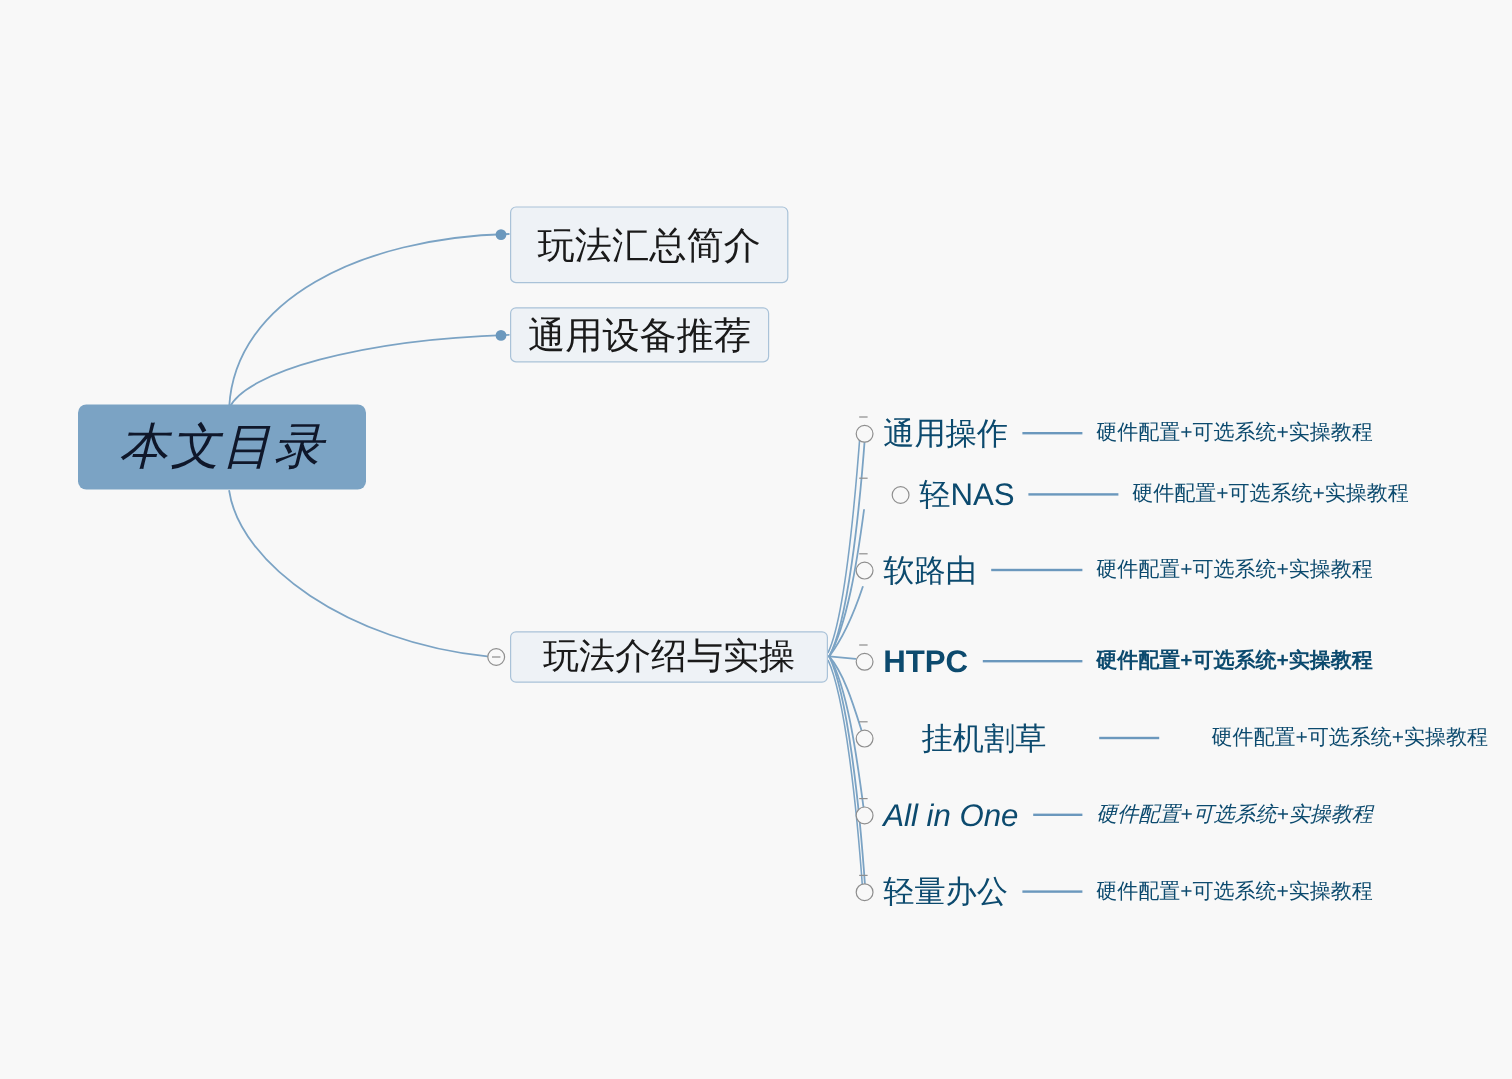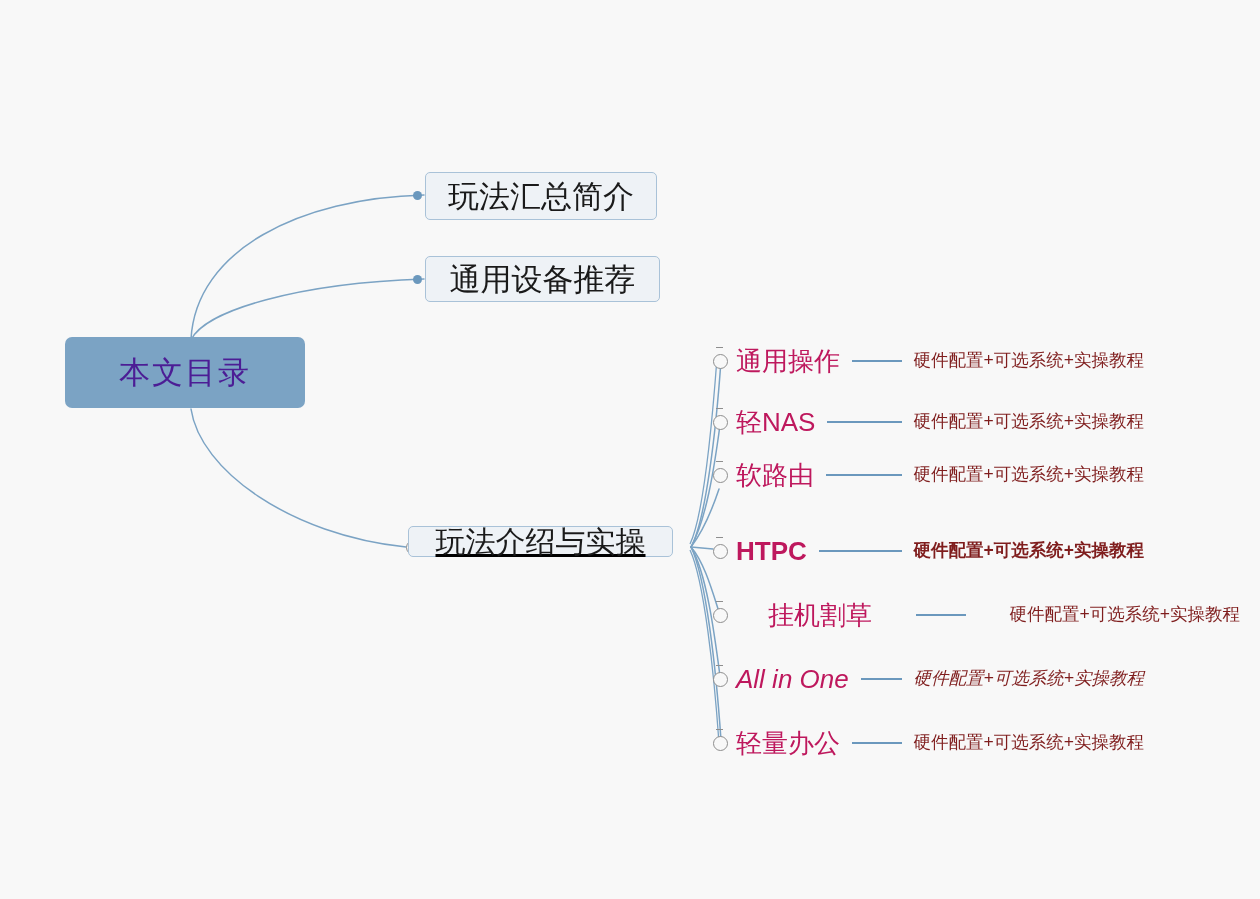--- a/index.html
+++ b/index.html
@@ -34,47 +34,48 @@
     top: 337px;
     width: 240px;
     height: 71px;
     background: #7ba3c4;
     border-radius: 7px;
     display: flex;
     align-items: center;
     justify-content: center;
   }
   .root-label {
-    color: #4c1d95;
-    font-size: 31px;
+    color: #0f172a;
+    font-size: 41px;
     line-height: 1;
     letter-spacing: 2px;
     white-space: nowrap;
+    font-style: italic;
   }
 
   
   .box-node {
     position: absolute;
     background: #eef2f6;
     border: 1.4px solid #a9c2d8;
     border-radius: 5px;
     display: flex;
     align-items: center;
     justify-content: center;
     box-sizing: border-box;
   }
   .box-label {
     color: #1a1a1a;
     font-size: 31px;
     line-height: 1;
     white-space: nowrap;
   }
-  #node-intro  { left: 425px; top: 172px; width: 232px; height: 48px; }
-  #node-device { left: 425px; top: 256px; width: 235px; height: 46px; }
-  #node-howto  { left: 408px; top: 526px; width: 265px; height: 31px; text-decoration: underline; }
+  #node-intro  { left: 425px; top: 172px; width: 232px; height: 64px; }
+  #node-device { left: 425px; top: 256px; width: 216px; height: 46px; }
+  #node-howto  { left: 425px; top: 526px; width: 265px; height: 43px; }
   #node-howto .box-label { font-size: 30px; }
 
   
   .edge-dot {
     position: absolute;
     width: 9px;
     height: 9px;
     border-radius: 50%;
     background: #6b98bd;
   }
@@ -107,33 +108,33 @@
     display: flex;
     align-items: center;
     white-space: nowrap;
   }
   .leaf-row .minus-toggle {
     position: static;
     flex: 0 0 auto;
     margin-right: 8px;
   }
   .leaf-title {
-    color: #be185d;
+    color: #0c4a6e;
     font-size: 26px;
     line-height: 1;
   }
   .leaf-dash {
     flex: 0 0 auto;
     height: 1.4px;
     background: #6b98bd;
     margin: 0 12px;
     width: 46px;
   }
   .leaf-desc {
-    color: #7f1d1d;
+    color: #0c4a6e;
     font-size: 17.5px;
     line-height: 1;
   }
 </style>
 </head>
 <body>
 
 <div id="mindmap">
 
   <svg id="edges" viewBox="0 0 1260 899" width="1260" height="899">
@@ -178,21 +179,21 @@
     <span class="box-label">玩法介绍与实操</span>
   </div>
 
   <div class="leaf-row" style="top:341px;">
     <span class="minus-toggle"></span>
     <span class="leaf-title">通用操作</span>
     <span class="leaf-dash" style="width: 49.5469px;"></span>
     <span class="leaf-desc">硬件配置+可选系统+实操教程</span>
   </div>
 
-  <div class="leaf-row" style="top:402px;">
+  <div class="leaf-row" style="top:392px;padding-left:30px;">
     <span class="minus-toggle"></span>
     <span class="leaf-title">轻NAS</span>
     <span class="leaf-dash" style="width: 74.0781px;"></span>
     <span class="leaf-desc">硬件配置+可选系统+实操教程</span>
   </div>
 
   <div class="leaf-row" style="top:455px;">
     <span class="minus-toggle"></span>
     <span class="leaf-title">软路由</span>
     <span class="leaf-dash" style="width: 75.5469px;"></span>

